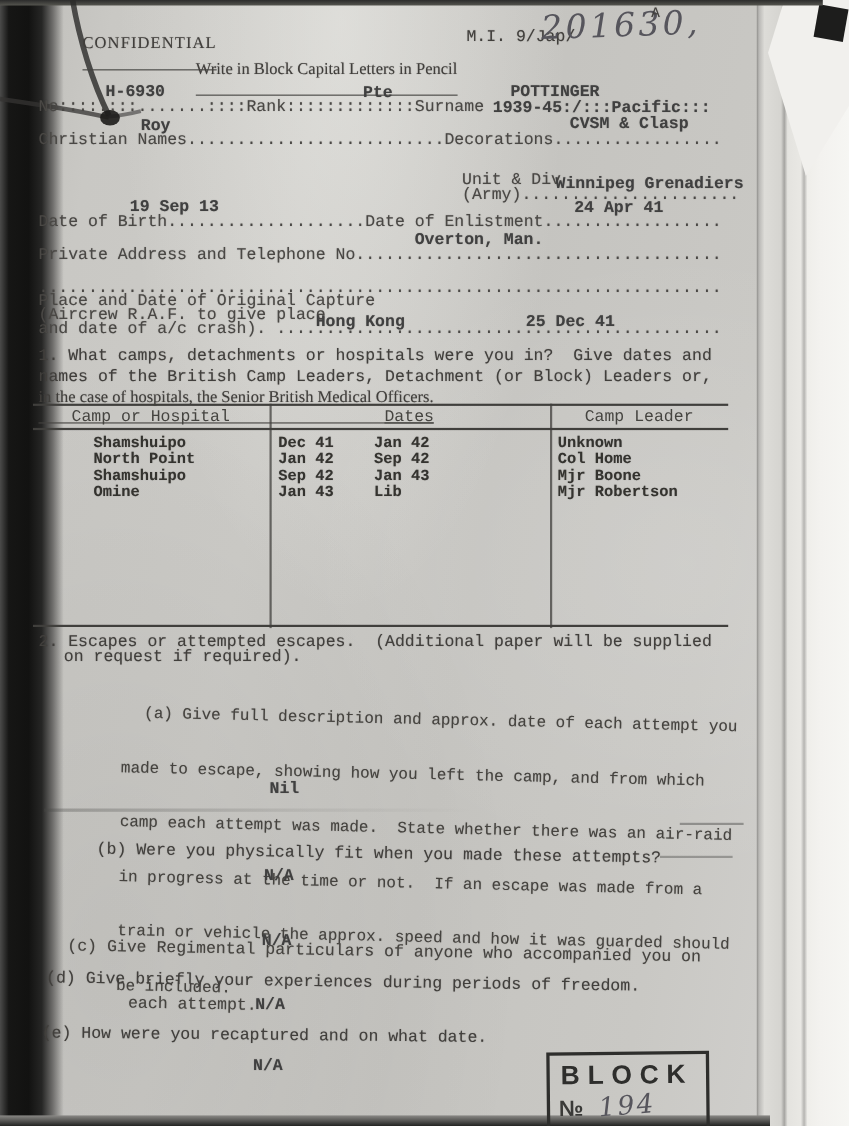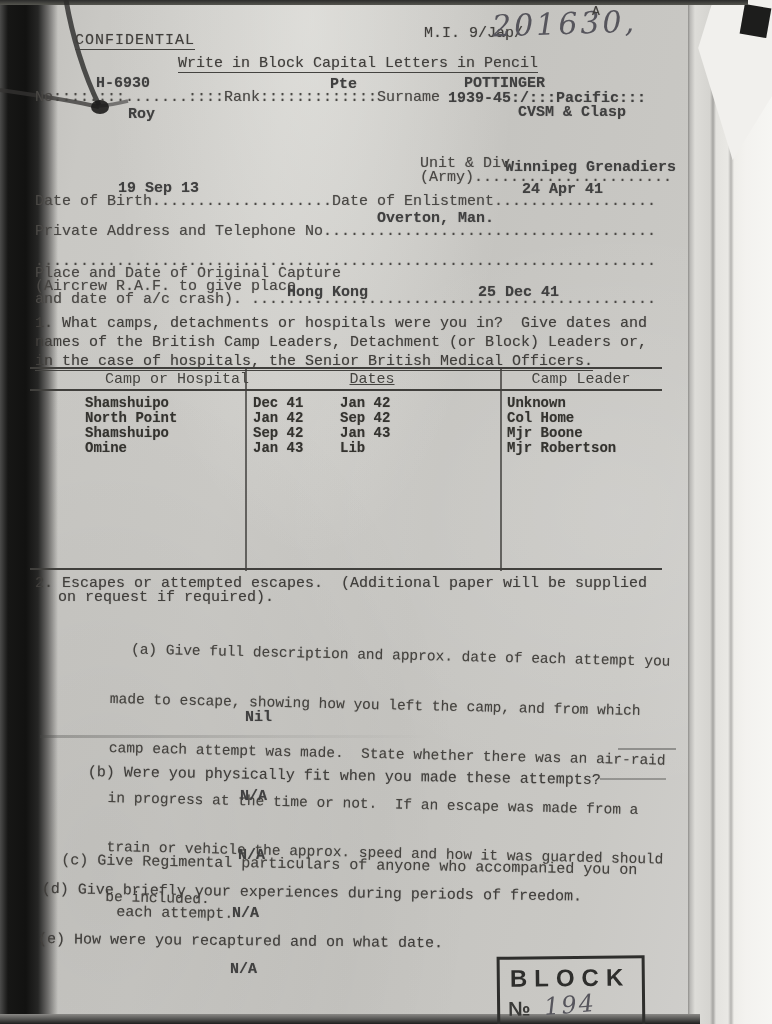--- a/index.html
+++ b/index.html
@@ -23,21 +23,21 @@
   .corner-dark{position:absolute;left:742px;top:6px;width:27px;height:30px;background:#1d1d1c;transform:rotate(10deg);}
   .smear-b{position:absolute;left:40px;top:735px;width:390px;height:3px;
          background:linear-gradient(90deg,rgba(70,70,68,.35),rgba(70,70,68,.1) 60%,transparent);}
   .smear-b2{position:absolute;left:618px;top:748px;width:58px;height:2px;background:rgba(70,70,68,.45);}
   .smear-b3{position:absolute;left:600px;top:778px;width:66px;height:2px;background:rgba(70,70,68,.4);}
   
   .tw{position:absolute;white-space:pre;font-size:15px;line-height:15px;color:#413f3c;
       text-shadow:0 0 1px rgba(59,58,55,.45);}
   .lbl{color:#4a4845;}
   .val{font-weight:bold;color:#404040;}
-  .ul{border-bottom:1.6px solid #444340;padding-bottom:1px;}
+  .ul{border-bottom:1.6px solid #444340;padding-bottom:15px;font-family:Liberation Serif, serif;}
   .hand{font-family:"DejaVu Serif",serif;font-style:italic;color:#56555c;text-shadow:none;}
   .blockpara{position:absolute;white-space:pre;color:#45433f;text-shadow:0 0 1px rgba(59,58,55,.4);}
   
   .camps{position:absolute;left:30px;top:367px;width:632px;height:204px;}
   .t-top{position:absolute;left:0;top:0;width:100%;height:2px;background:#403f3c;}
   .t-hdr{position:absolute;left:0;top:22px;width:100%;height:2px;background:#403f3c;}
   .t-bot{position:absolute;left:0;top:201px;width:100%;height:2px;background:#403f3c;}
   .t-v1{position:absolute;left:215px;top:0;width:1.5px;height:204px;background:rgba(64,63,60,.75);}
   .t-v2{position:absolute;left:470px;top:0;width:1.5px;height:204px;background:rgba(64,63,60,.75);}
   .t-h{position:absolute;top:4px;transform:translateX(-50%);font-size:15px;color:#454440;white-space:pre;}
@@ -80,20 +80,21 @@
   <span class="tw" style="left:424px;top:26px;">M.I. 9/Jap/</span>
   <span class="tw hand" style="left:492px;top:16px;font-size:30px;letter-spacing:3px;transform:rotate(-2deg);">201630,</span>
   <span class="tw" style="left:592px;top:4px;font-size:13px;">A</span>
   <span class="tw lbl" style="left:35px;top:90px;">No::::::::.......::::Rank:::::::::::::Surname</span>
 
   <span class="tw ul" style="left:178px;top:56px;">Write in Block Capital Letters in Pencil</span>
   <span class="tw val" style="left:448px;top:91px;">1939-45:/:::Pacific:::</span>
   <span class="tw val" style="left:96px;top:76px;">H-6930</span>
   <span class="tw val" style="left:330px;top:77px;">Pte</span>
   <span class="tw val" style="left:452px;top:76px;margin-left:12px;">POTTINGER</span>
+  <span class="tw lbl" style="left:35px;top:120px;">Christian Names..........................Decorations.................</span>
   <span class="tw val" style="left:128px;top:107px;">Roy</span>
   <span class="tw val" style="left:518px;top:105px;">CVSM &amp; Clasp</span>
 
   <span class="tw lbl" style="left:420px;top:156px;">Unit &amp; Div</span>
   <span class="tw lbl" style="left:420px;top:170px;">(Army)......................</span>
   <span class="tw val" style="left:505px;top:160px;">Winnipeg Grenadiers</span>
   <span class="tw lbl" style="left:35px;top:194px;">Date of Birth....................Date of Enlistment..................</span>
   <span class="tw val" style="left:118px;top:181px;">19 Sep 13</span>
   <span class="tw val" style="left:522px;top:182px;">24 Apr 41</span>
   <span class="tw lbl" style="left:35px;top:224px;">Private Address and Telephone No.....................................</span>
@@ -108,21 +109,21 @@
   <span class="tw" style="left:35px;top:316px;">1. What camps, detachments or hospitals were you in?  Give dates and</span>
   <span class="tw" style="left:35px;top:335px;">names of the British Camp Leaders, Detachment (or Block) Leaders or,</span>
   <span class="tw ul" style="left:35px;top:354px;">in the case of hospitals, the Senior British Medical Officers.</span>
 
   <div class="camps">
     <div class="t-top"></div>
     <div class="t-hdr"></div>
     <div class="t-bot"></div>
     <div class="t-v1"></div>
     <div class="t-v2"></div>
-    <span class="t-h" style="left:107px;margin-left:40px;">Camp or Hospital</span>
+    <span class="t-h" style="left:107px;">Camp or Hospital</span>
     <span class="t-h" style="left:342px;text-decoration:underline;">Dates</span>
     <span class="t-h" style="left:551px;">Camp Leader</span>
 
     <div class="t-row" style="top:28px;">
       <span class="c1">Shamshuipo</span>
       <span class="c2">Dec 41</span>
       <span class="c3">Jan 42</span>
       <span class="c4">Unknown</span>
     </div>
     <div class="t-row" style="top:43px;">

